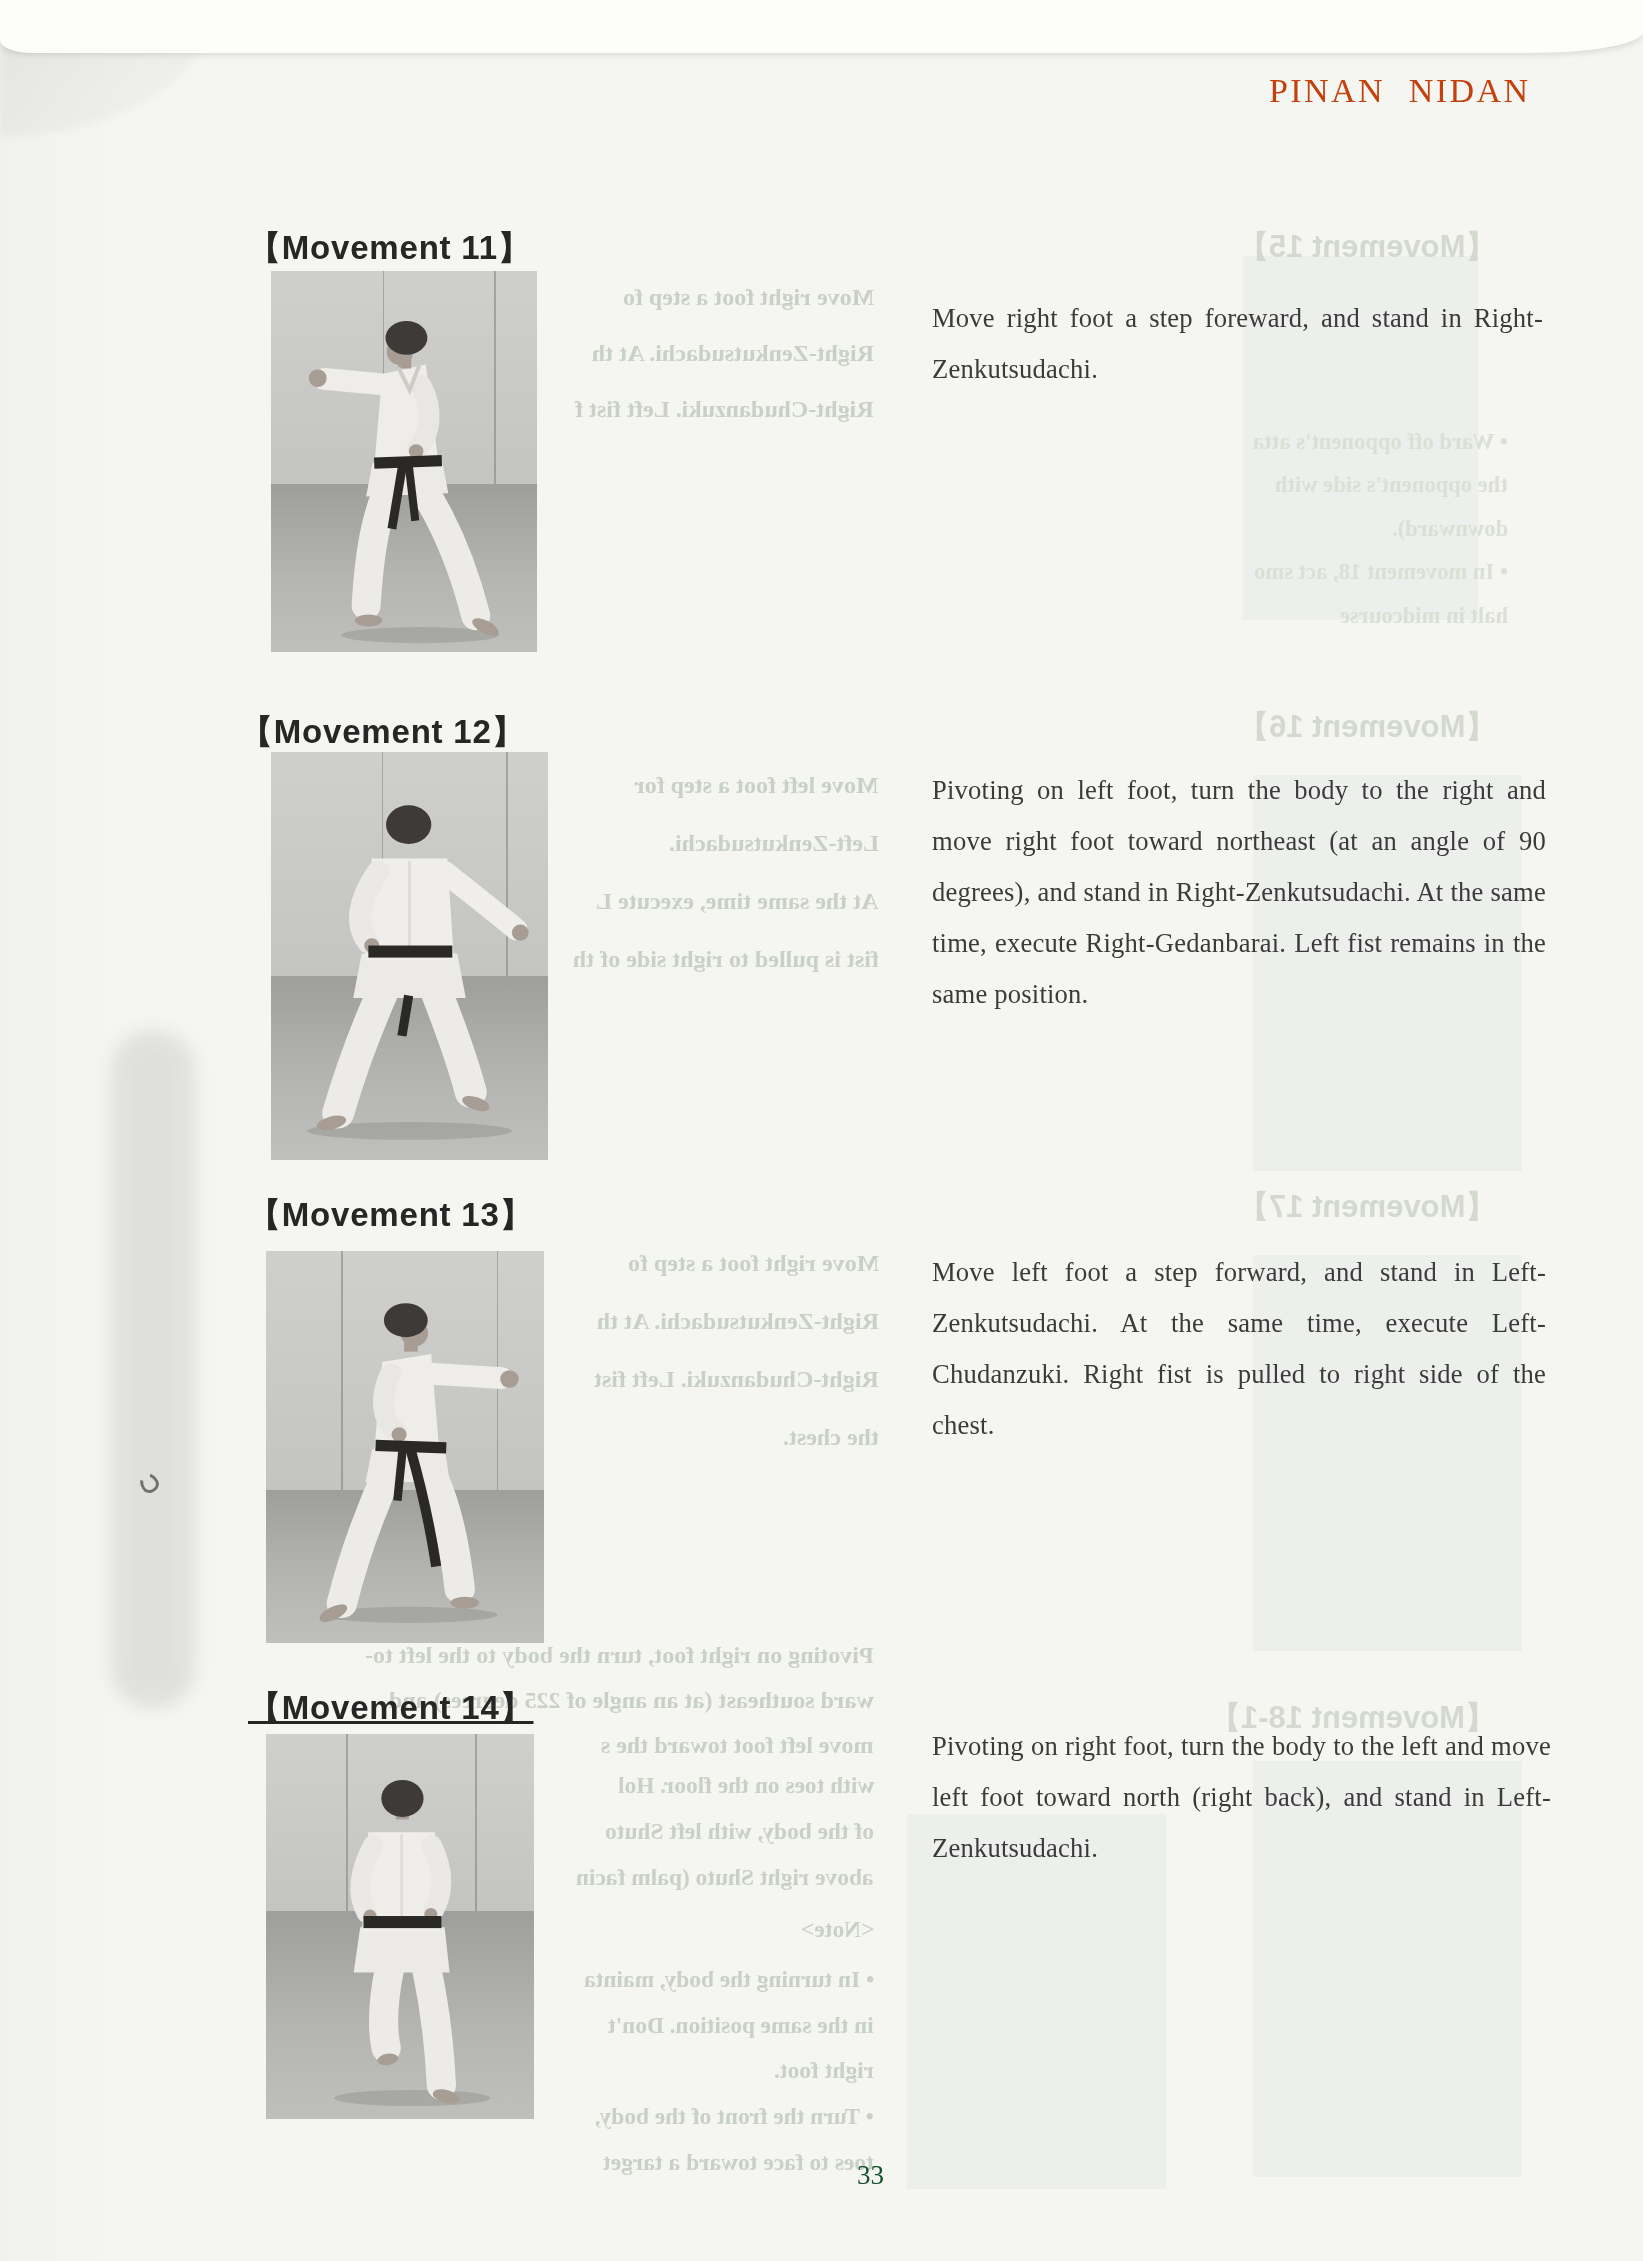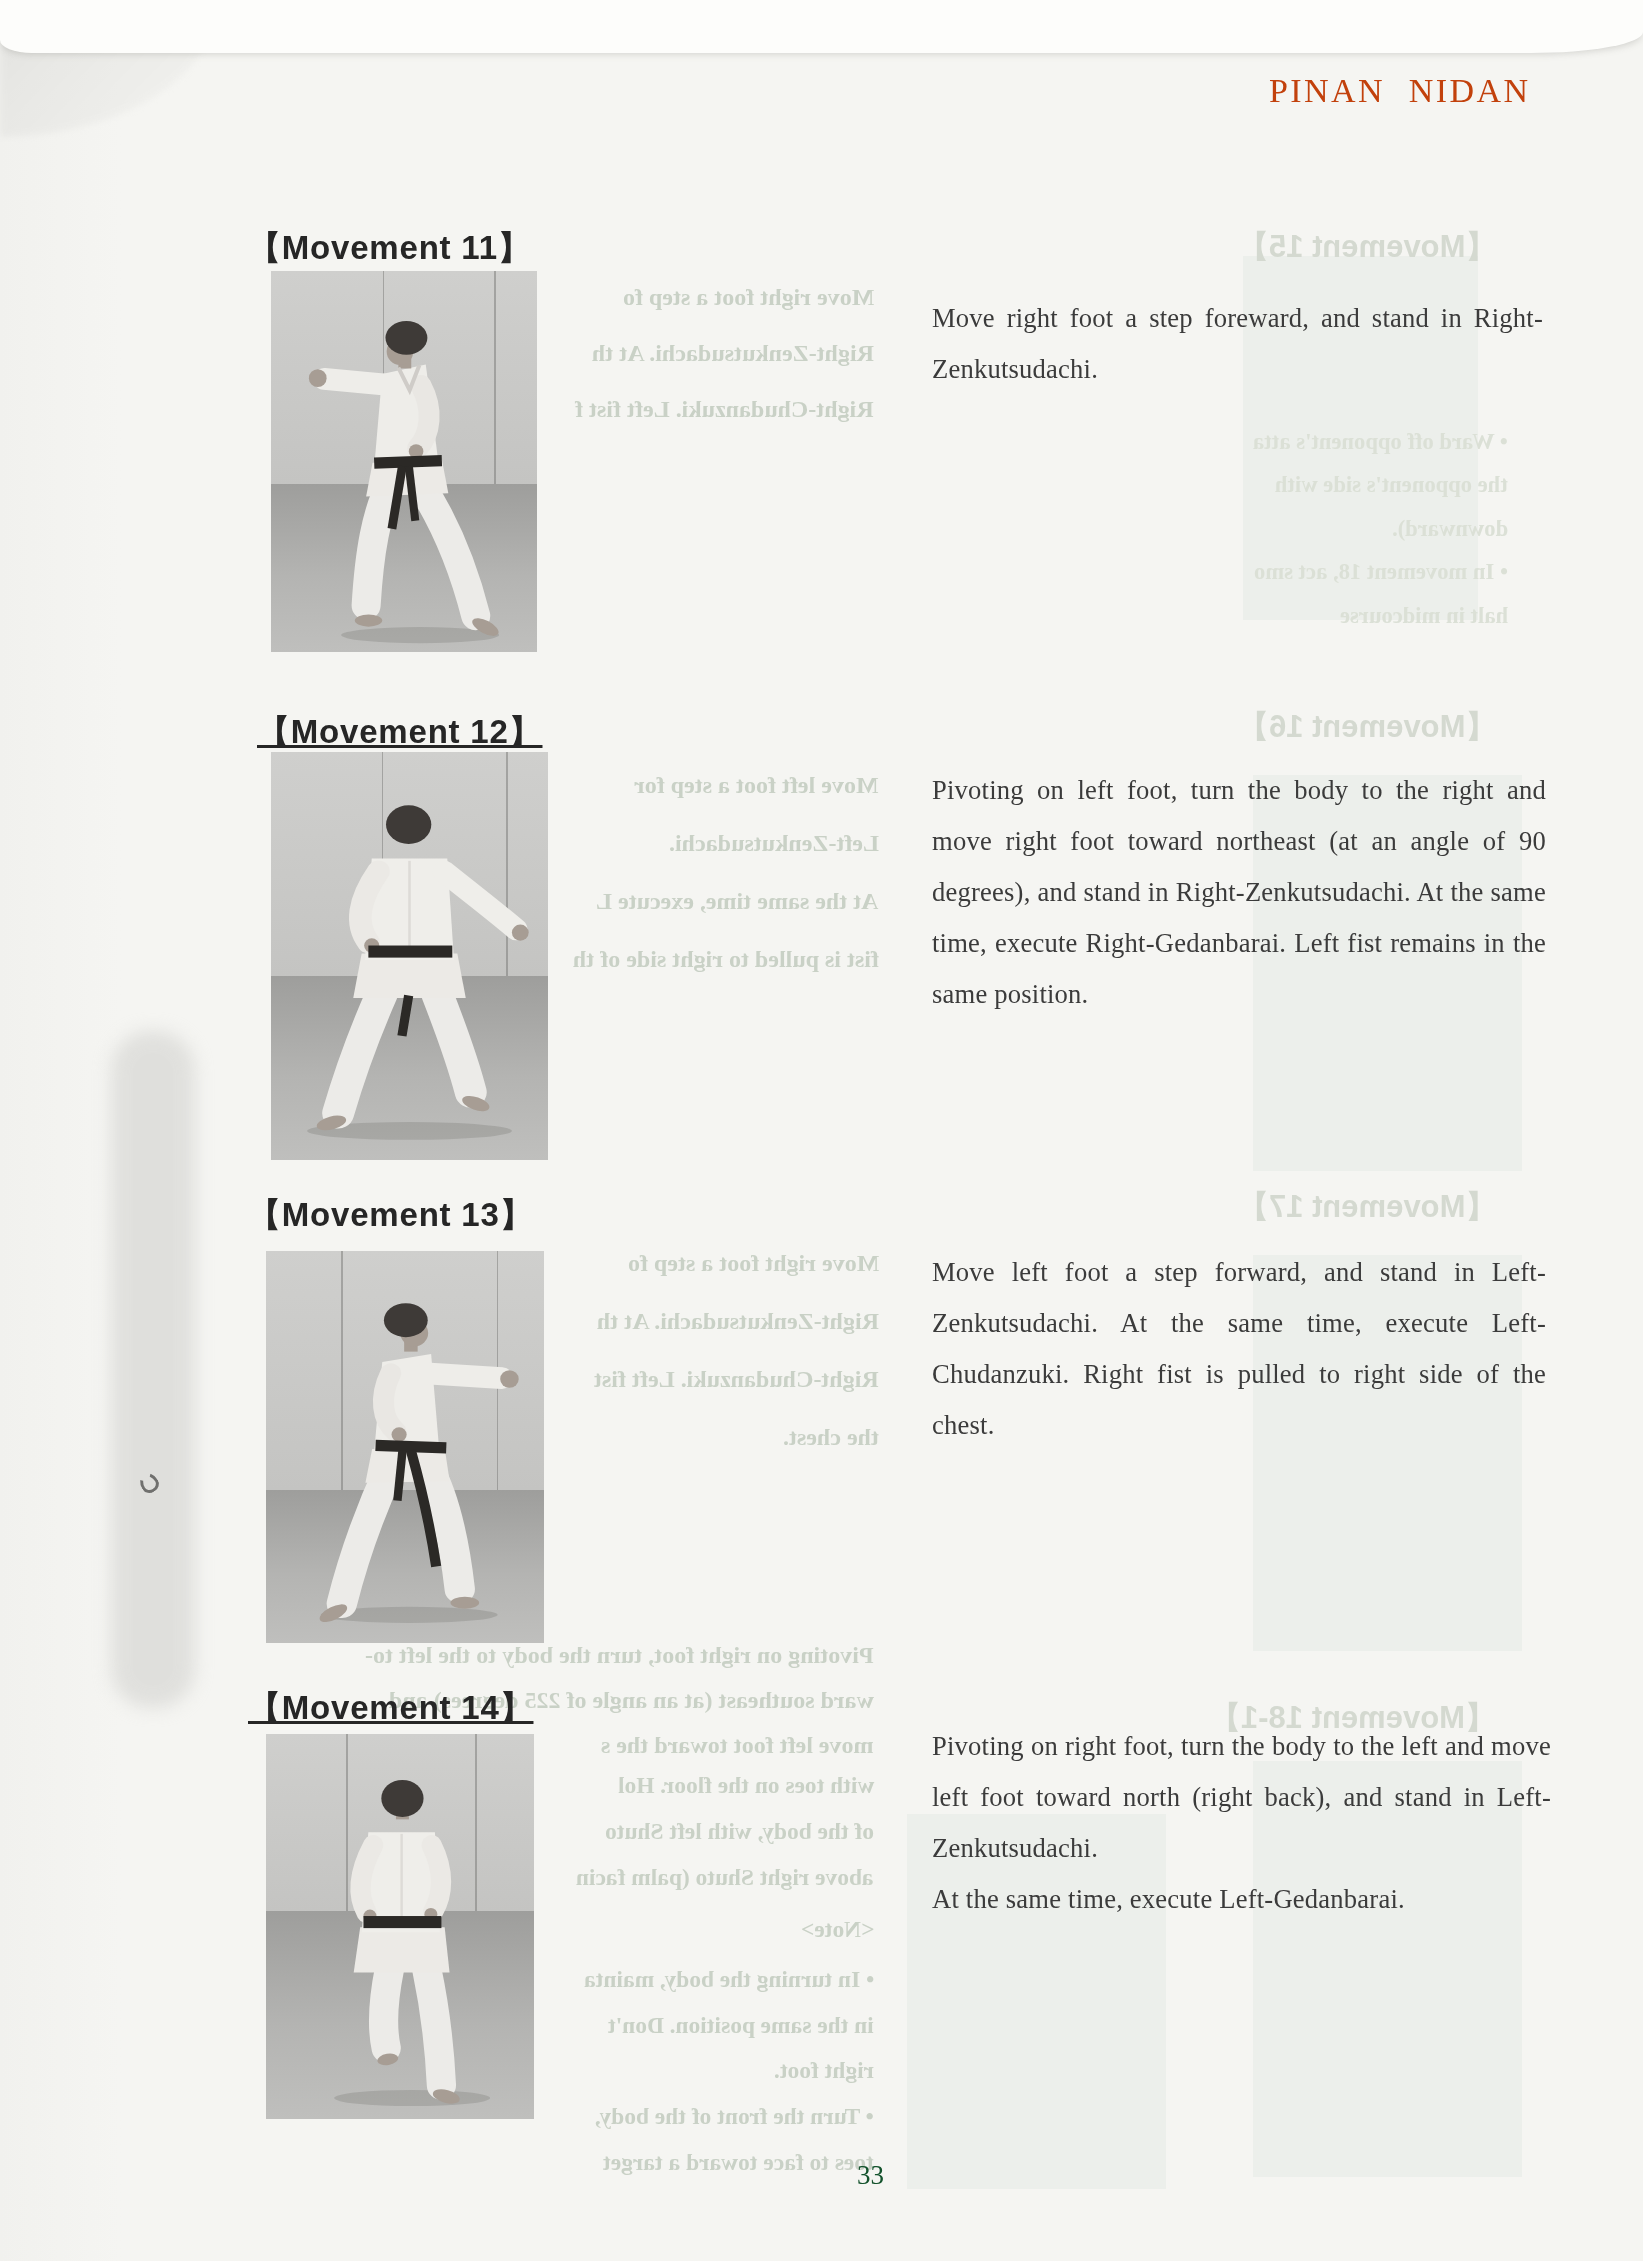--- a/index.html
+++ b/index.html
@@ -137,21 +137,21 @@
       <circle cx="160" cy="100" r="16.5" fill="#a79d94"></circle>
       <ellipse cx="168" cy="83" rx="26" ry="21" fill="#3e3a37"></ellipse>
       <path d="M158 120 L172 148 L184 117" fill="none" stroke="#cfccc8" stroke-width="5"></path>
     </svg>
   </div>
 
   <div class="mv-text" style="left:932px;top:293px;width:611px;">
     <p>Move right foot a step foreward, and stand in Right-Zenkutsudachi.</p>
   </div>
 
-  <div class="mv-heading" style="left:257px;top:714px;text-decoration:underline;">【Movement 12】</div>
+  <div class="mv-heading" style="left:240px;top:714px;">【Movement 12】</div>
 
   <div class="photo" style="left:271px;top:752px;width:277px;height:408px;" title="karateka back view, right gedanbarai in wide right zenkutsudachi">
     <div class="wall" style="height:55%;"></div>
     <div class="seam" style="left:40%;height:55%;"></div>
     <div class="seam" style="left:85%;height:55%;"></div>
     <div class="baseboard" style="top:55%;"></div>
     <div class="floor" style="height:45%;"></div>
     <svg class="figure" viewBox="0 0 330 506" preserveAspectRatio="none">
       <ellipse cx="165" cy="470" rx="122" ry="11" fill="rgba(70,70,68,.18)"></ellipse>
       <path d="M132 300 C 110 352, 92 405, 80 448" stroke="#ecebe8" stroke-width="38" fill="none" stroke-linecap="round"></path>
@@ -231,19 +231,18 @@
       <path d="M204 138 C 220 170, 218 200, 206 220" stroke="#ebe9e5" stroke-width="25" fill="none" stroke-linecap="round"></path>
       <circle cx="203" cy="224" r="8" fill="#a79d94"></circle>
       <rect x="120" y="226" width="96" height="15" fill="#2b2926"></rect>
       <rect x="160" y="92" width="16" height="14" fill="#a79d94"></rect>
       <ellipse cx="168" cy="80" rx="26" ry="23" fill="#3e3a37"></ellipse>
     </svg>
   </div>
 
   <div class="mv-text" style="left:932px;top:1721px;width:619px;">
     <p>Pivoting on right foot, turn the body to the left and move left foot toward north (right back), and stand in Left-Zenkutsudachi.</p>
-    <p>At the same time, execute Left-Gedanbarai.</p>
   </div>
 
   <div class="page-number">33</div>
 
 </div>
 
 
 </body></html>

